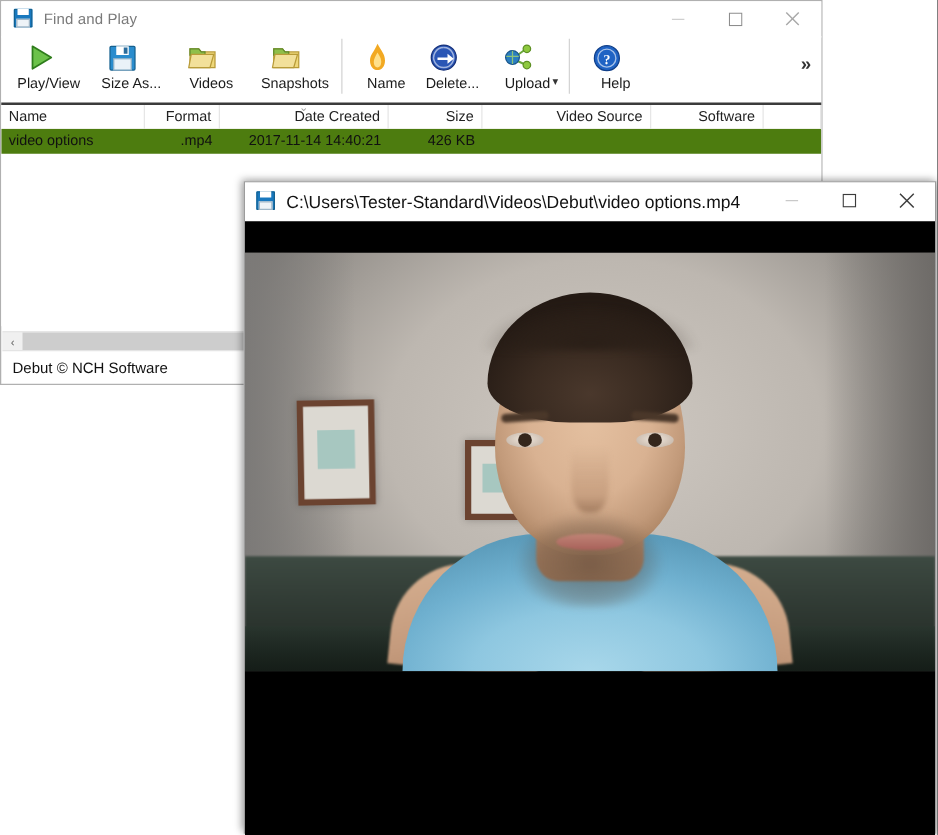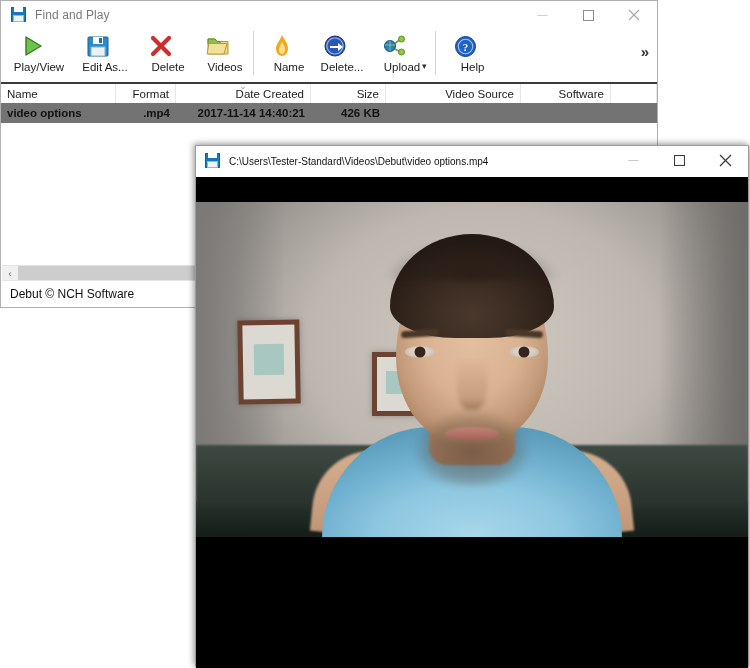--- a/index.html
+++ b/index.html
@@ -88,21 +88,21 @@
     position:absolute;left:50%;top:-1px;transform:translateX(-50%);
     font-size:9px;color:#9a9a9a;line-height:6px;
   }
 
   #fp-listbody{
     position:absolute;left:0;top:102px;right:0;bottom:46px;background:#ffffff;overflow:hidden;
   }
   .lrow{
     height:20px;display:flex;font-size:11.5px;color:#111;align-items:center;
   }
-  .lrow.selected{background:#737373;font-weight:bold;}
+  .lrow.selected{background:#4d7c0f;}
   .lcell{box-sizing:border-box;padding:0 6px;display:flex;align-items:center;height:100%;}
   .lcell.right{justify-content:flex-end;}
   .lcell.left{justify-content:flex-start;}
 
   #fp-hscroll{
     position:absolute;left:1px;right:1px;bottom:26px;height:15px;
     background:#f0f0f0;border-top:1px solid #e2e2e2;display:flex;align-items:stretch;
   }
   .hs-arrow{
     width:16px;display:flex;align-items:center;justify-content:center;
@@ -128,21 +128,21 @@
     background:#f0f0f0;
     border:1px solid #9c9c9c;
     box-sizing:border-box;
     box-shadow:-2px -2px 6px rgba(0,0,0,.28), 2px 2px 7px rgba(0,0,0,.28);
   }
   #pl-titlebar{
     height:30px;background:#ffffff;display:flex;align-items:center;
     border-bottom:1px solid #ffffff;
   }
   #pl-title-text{
-    margin-left:8px;font-size:10px;color:#111;white-space:nowrap;overflow:hidden;
+    margin-left:8px;font-size:14px;color:#111;white-space:nowrap;overflow:hidden;
   }
   .wc-btn.dark{color:#5d5d5d;}
   #video-area{
     position:absolute;left:0;top:31px;width:552px;height:556px;
     background:#000;overflow:hidden;
   }
   #video-frame{
     position:absolute;left:0;top:25px;width:552px;height:335px;
     overflow:hidden;
   }
@@ -295,44 +295,45 @@
 
     <div class="tb-item" style="width:70px">
       <div class="tb-icon">
         <svg width="22" height="22" viewBox="0 0 22 22">
           <rect x="1" y="2" width="20" height="19" rx="1" fill="#2a8ccd" stroke="#16608f" stroke-width="1"></rect>
           <rect x="6" y="2" width="10" height="7" fill="#ffffff"></rect>
           <rect x="12" y="3" width="3" height="5" fill="#2a6c9c"></rect>
           <rect x="4" y="12" width="14" height="9" fill="#eaf2f8" stroke="#8fb2c9" stroke-width="1"></rect>
         </svg>
       </div>
-      <div class="tb-label">Edit As...</div>
-    </div>
-
-    <div class="tb-item" style="width:56px">
-      <div class="tb-icon">
-        <svg width="24" height="24" viewBox="0 0 24 24">
-          <line x1="4" y1="4" x2="20" y2="20" stroke="#cc2e2e" stroke-width="4.2" stroke-linecap="round"></line>
-          <line x1="20" y1="4" x2="4" y2="20" stroke="#cc2e2e" stroke-width="4.2" stroke-linecap="round"></line>
-        </svg>
-      </div>
-      <div class="tb-label">Delete</div>
-    </div>
+      <div class="tb-label">Size As...</div>
+    </div>
+
 
     <div class="tb-item" style="width:58px">
       <div class="tb-icon">
         <svg width="24" height="22" viewBox="0 0 24 22">
           <path d="M2 4 h7 l2 2.5 h11 V19 H2 Z" fill="#eed77a" stroke="#b89b38" stroke-width="1"></path>
           <path d="M2 4 h7 l2 2.5 h3 V9 H2 Z" fill="#8fbf4a" stroke="#5f8a2c" stroke-width="1"></path>
           <path d="M3 8.5 h18 l-3 10.5 H1 Z" fill="#f2e09a" stroke="#b89b38" stroke-width="1"></path>
         </svg>
       </div>
       <div class="tb-label">Videos</div>
     </div>
 
+    <div class="tb-item" style="width:76px">
+      <div class="tb-icon">
+        <svg width="24" height="22" viewBox="0 0 24 22">
+          <path d="M2 4 h7 l2 2.5 h11 V19 H2 Z" fill="#eed77a" stroke="#b89b38" stroke-width="1"></path>
+          <path d="M2 4 h7 l2 2.5 h3 V9 H2 Z" fill="#8fbf4a" stroke="#5f8a2c" stroke-width="1"></path>
+          <path d="M3 8.5 h18 l-3 10.5 H1 Z" fill="#f2e09a" stroke="#b89b38" stroke-width="1"></path>
+        </svg>
+      </div>
+      <div class="tb-label">Snapshots</div>
+    </div>
 
     <div class="tb-sep"></div>
 
     <div class="tb-item" style="width:44px">
       <div class="tb-icon">
         <svg width="16" height="24" viewBox="0 0 16 24">
           <path d="M8 1 C11 7 14 9 14 14.5 C14 19 11.3 22 8 22 C4.7 22 2 19 2 14.5 C2 10 5 8 8 1 Z" fill="#f2a922"></path>
           <path d="M8 8 C10 11.5 11 12.8 11 15.6 C11 18.3 9.7 20 8 20 C6.3 20 5 18.3 5 15.6 C5 13 6.5 11 8 8 Z" fill="#ffe08a"></path>
         </svg>
       </div>

